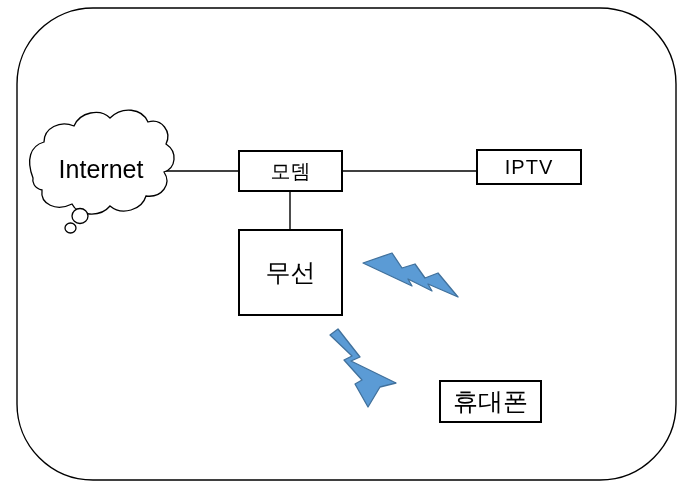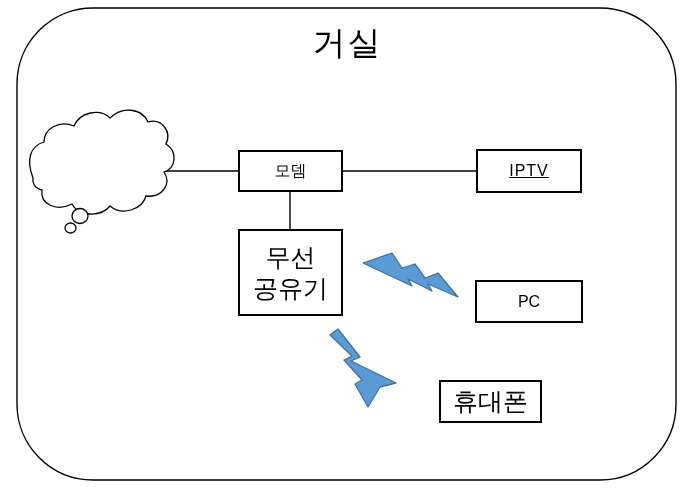--- a/index.html
+++ b/index.html
@@ -22,24 +22,24 @@
     position: absolute; left: 46px; top: 156px; width: 110px;
     text-align: center; font-size: 25px; line-height: 1.1;
   }
   .box {
     position: absolute;
     border: 2px solid #000;
     background: #fff;
     display: flex; flex-direction: column;
     align-items: center; justify-content: center;
     text-align: center;
-    font-size: 16px; line-height: 1.22;
+    font-size: 20px; line-height: 1.22;
   }
   .box-modem  { left: 238px; top: 150px; width: 105px; height: 42px; }
-  .box-iptv   { left: 476px; top: 149px; width: 106px; height: 44px; letter-spacing: 1px; text-decoration: underline; }
+  .box-iptv   { left: 476px; top: 149px; width: 106px; height: 36px; letter-spacing: 1px; }
   .box-router { left: 238px; top: 229px; width: 105px; height: 87px; font-size: 25px; }
   .box-pc     { left: 475px; top: 280px; width: 108px; height: 43px; }
   .box-phone  { left: 439px; top: 380px; width: 103px; height: 43px; font-size: 25px; }
 </style>
 </head>
 <body>
 
 <div id="canvas">
 
   <svg id="shapes" viewBox="0 0 695 497" xmlns="http://www.w3.org/2000/svg">
@@ -68,37 +68,33 @@
         C 34,188 32,182 33,178 Z"></path>
       <ellipse cx="80" cy="216" rx="8" ry="7.5"></ellipse>
       <ellipse cx="70.5" cy="228" rx="5.5" ry="5"></ellipse>
     </g>
 
     <polygon points="392,253 402,268 415,264 425,278 438,273 458,297 428,284 432,291 408,279 412,286 363,263" stroke-width="1.3" stroke-linejoin="round" fill="#5B9BD5" stroke="#41719C"></polygon>
 
     <polygon points="338,329 360,357 351,361 396,383 380,387 368,407 355,384 362,380 344,360 352,356 330,335" stroke-width="1.3" stroke-linejoin="round" fill="#5B9BD5" stroke="#41719C"></polygon>
   </svg>
 
-  <div class="title">거실</div>
 
+  <div class="cloud-label">Internet</div>
 
   <div class="box box-modem">
     <span>모뎀</span>
   </div>
 
   <div class="box box-iptv">
     <span>IPTV</span>
   </div>
 
   <div class="box box-router">
     <span>무선</span>
-    <span>공유기</span>
   </div>
 
-  <div class="box box-pc">
-    <span>PC</span>
-  </div>
 
   <div class="box box-phone">
     <span>휴대폰</span>
   </div>
 
 </div>
 
 </body></html>

